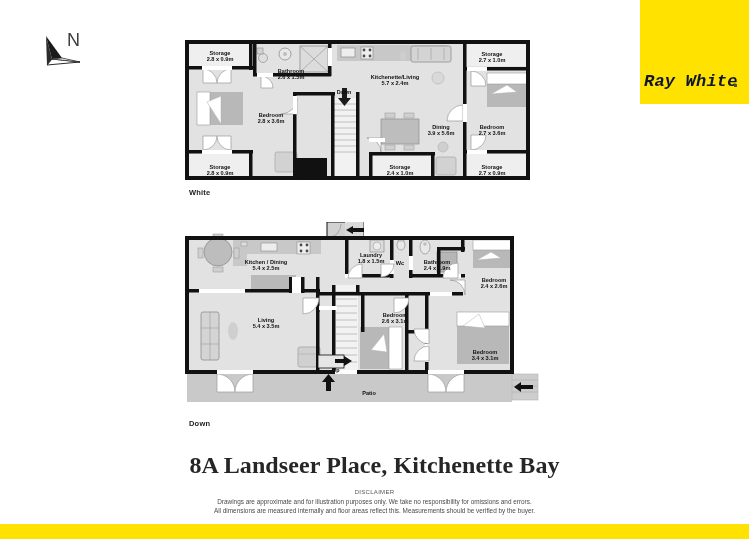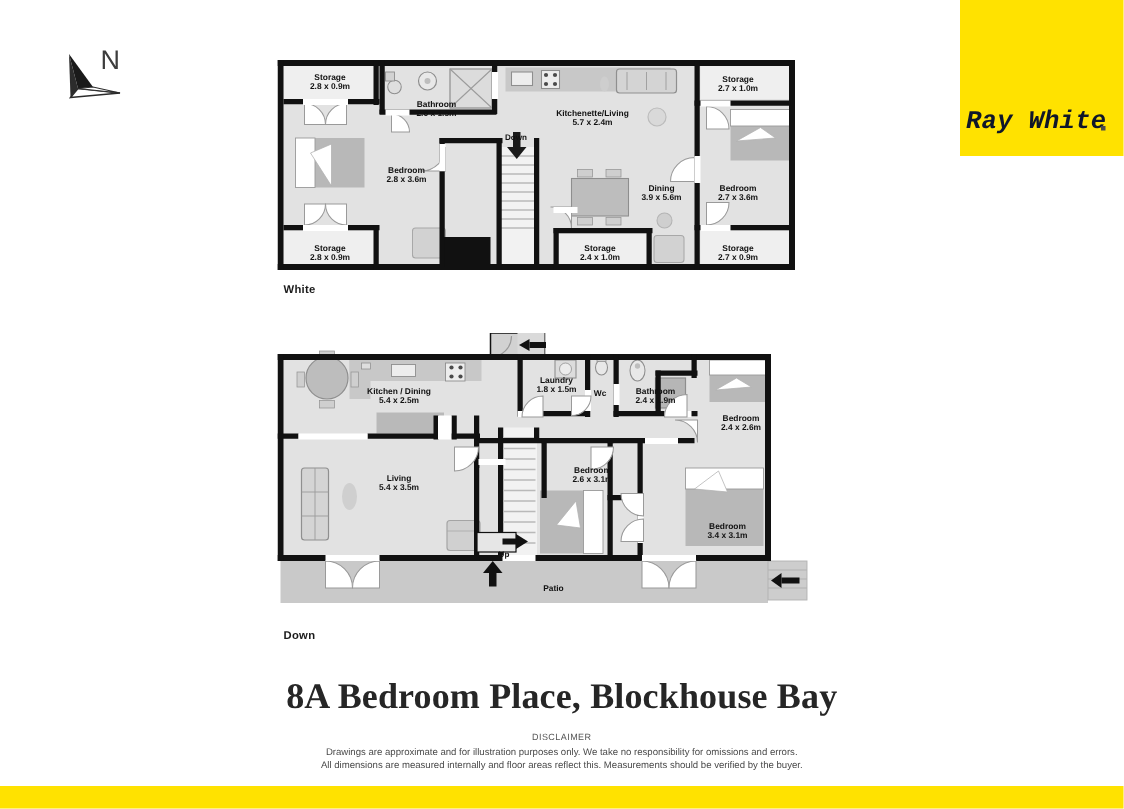--- a/index.html
+++ b/index.html
@@ -535,18 +535,18 @@
   <div class="room sz-s" style="left:485px; top:355px;">
     <span class="rname">Bedroom</span>
     <span class="rdim">3.4 x 3.1m</span>
   </div>
   <div class="room sz-s" style="left:369px; top:393px;">
     <span class="rname">Patio</span>
     <span class="rdim"></span>
   </div>
   <div class="stairtag" style="left:336px; top:370px;">Up</div>
 
-  <div class="title">8A Bedroom Place, Blockhouse Bay</div>
+  <div class="title">8A Landseer Place, Kitchenette Bay</div>
   <div class="disclaimer-head">DISCLAIMER</div>
   <div class="disclaimer-l1">Drawings are approximate and for illustration purposes only. We take no responsibility for omissions and errors.</div>
   <div class="disclaimer-l2">All dimensions are measured internally and floor areas reflect this. Measurements should be verified by the buyer.</div>
 
 </div>
 
 </body></html>

